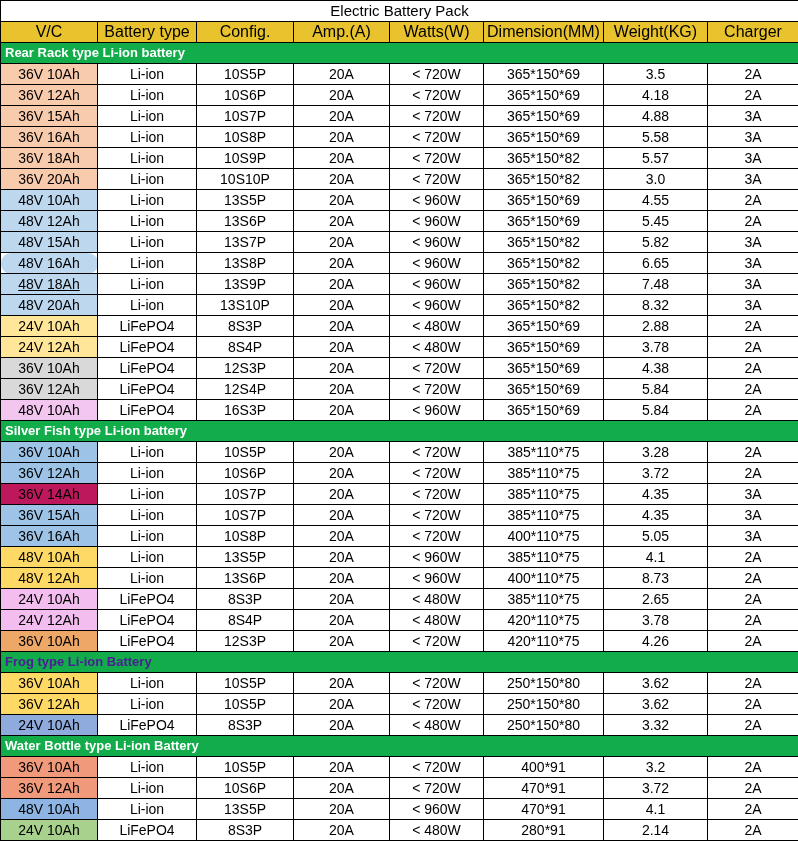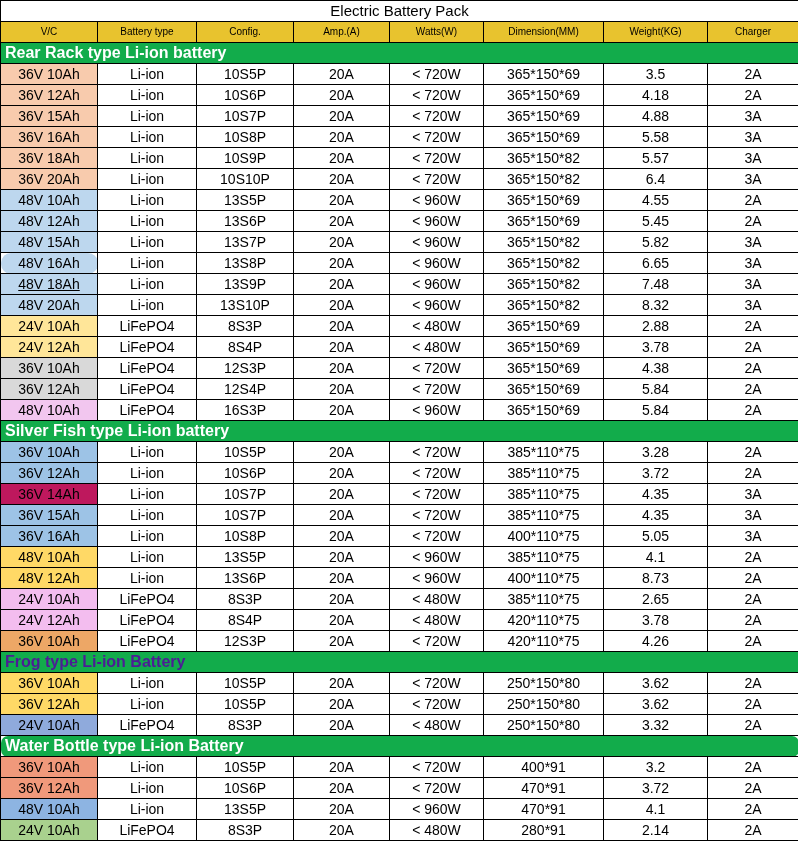--- a/index.html
+++ b/index.html
@@ -28,28 +28,28 @@
     overflow: hidden;
   }
   tr.title-row th {
     background: #ffffff;
     font-weight: normal;
     font-size: 15px;
   }
   tr.head-row th {
     background: #E8C32E;
     font-weight: normal;
-    font-size: 10px;
+    font-size: 16px;
   }
   tr.section-row td {
     color: #ffffff;
     font-weight: bold;
     text-align: left;
     padding-left: 4px;
-    font-size: 16px;
+    font-size: 13px;
   }
 </style>
 </head>
 <body>
 
 <table class="battery">
   <colgroup>
     <col style="width:97px">
     <col style="width:99px">
     <col style="width:97px">
@@ -128,21 +128,21 @@
         <td>5.57</td>
         <td>3A</td>
       </tr>
       <tr>
         <td style="background: rgb(248, 203, 173);">36V 20Ah</td>
         <td>Li-ion</td>
         <td>10S10P</td>
         <td>20A</td>
         <td>&lt; 720W</td>
         <td>365*150*82</td>
-        <td>6.4</td>
+        <td>3.0</td>
         <td>3A</td>
       </tr>
       <tr>
         <td style="background: rgb(189, 215, 238);">48V 10Ah</td>
         <td>Li-ion</td>
         <td>13S5P</td>
         <td>20A</td>
         <td>&lt; 960W</td>
         <td>365*150*69</td>
         <td>4.55</td>
@@ -378,21 +378,21 @@
         <td style="background: rgb(143, 170, 220);">24V 10Ah</td>
         <td>LiFePO4</td>
         <td>8S3P</td>
         <td>20A</td>
         <td>&lt; 480W</td>
         <td>250*150*80</td>
         <td>3.32</td>
         <td>2A</td>
       </tr>
       <tr class="section-row">
-        <td colspan="8" style="background: rgb(18, 172, 75); color: rgb(255, 255, 255); border-radius: 7px;">Water Bottle type Li-ion Battery</td>
+        <td colspan="8" style="background: rgb(18, 172, 75); color: rgb(255, 255, 255);">Water Bottle type Li-ion Battery</td>
       </tr>
       <tr>
         <td style="background: rgb(240, 153, 123);">36V 10Ah</td>
         <td>Li-ion</td>
         <td>10S5P</td>
         <td>20A</td>
         <td>&lt; 720W</td>
         <td>400*91</td>
         <td>3.2</td>
         <td>2A</td>

